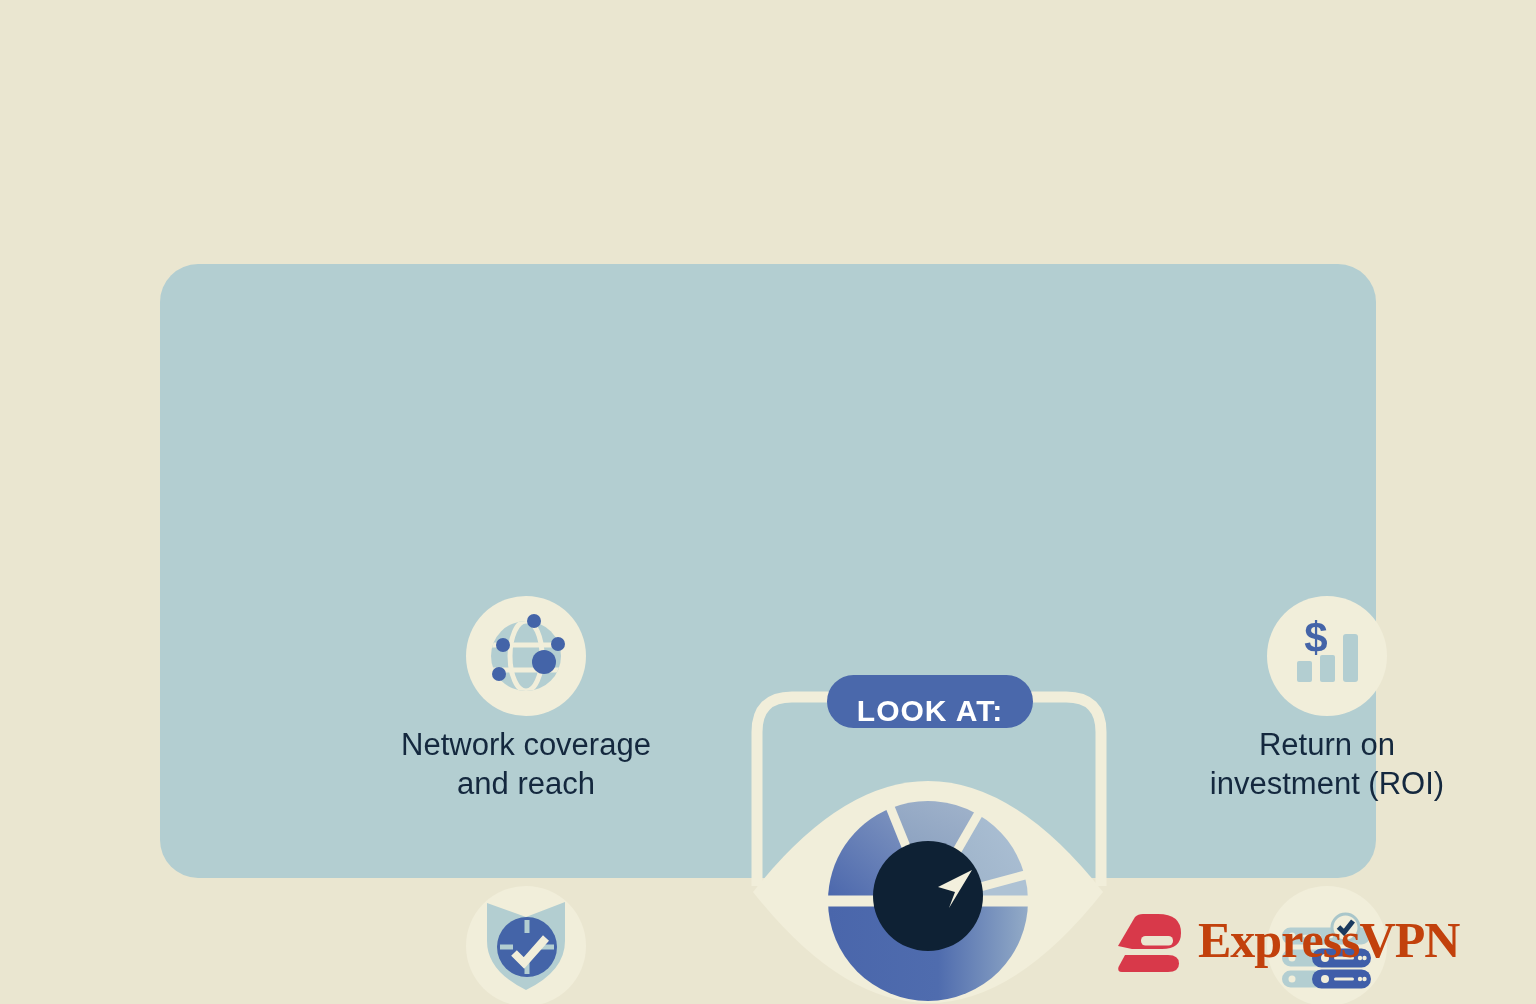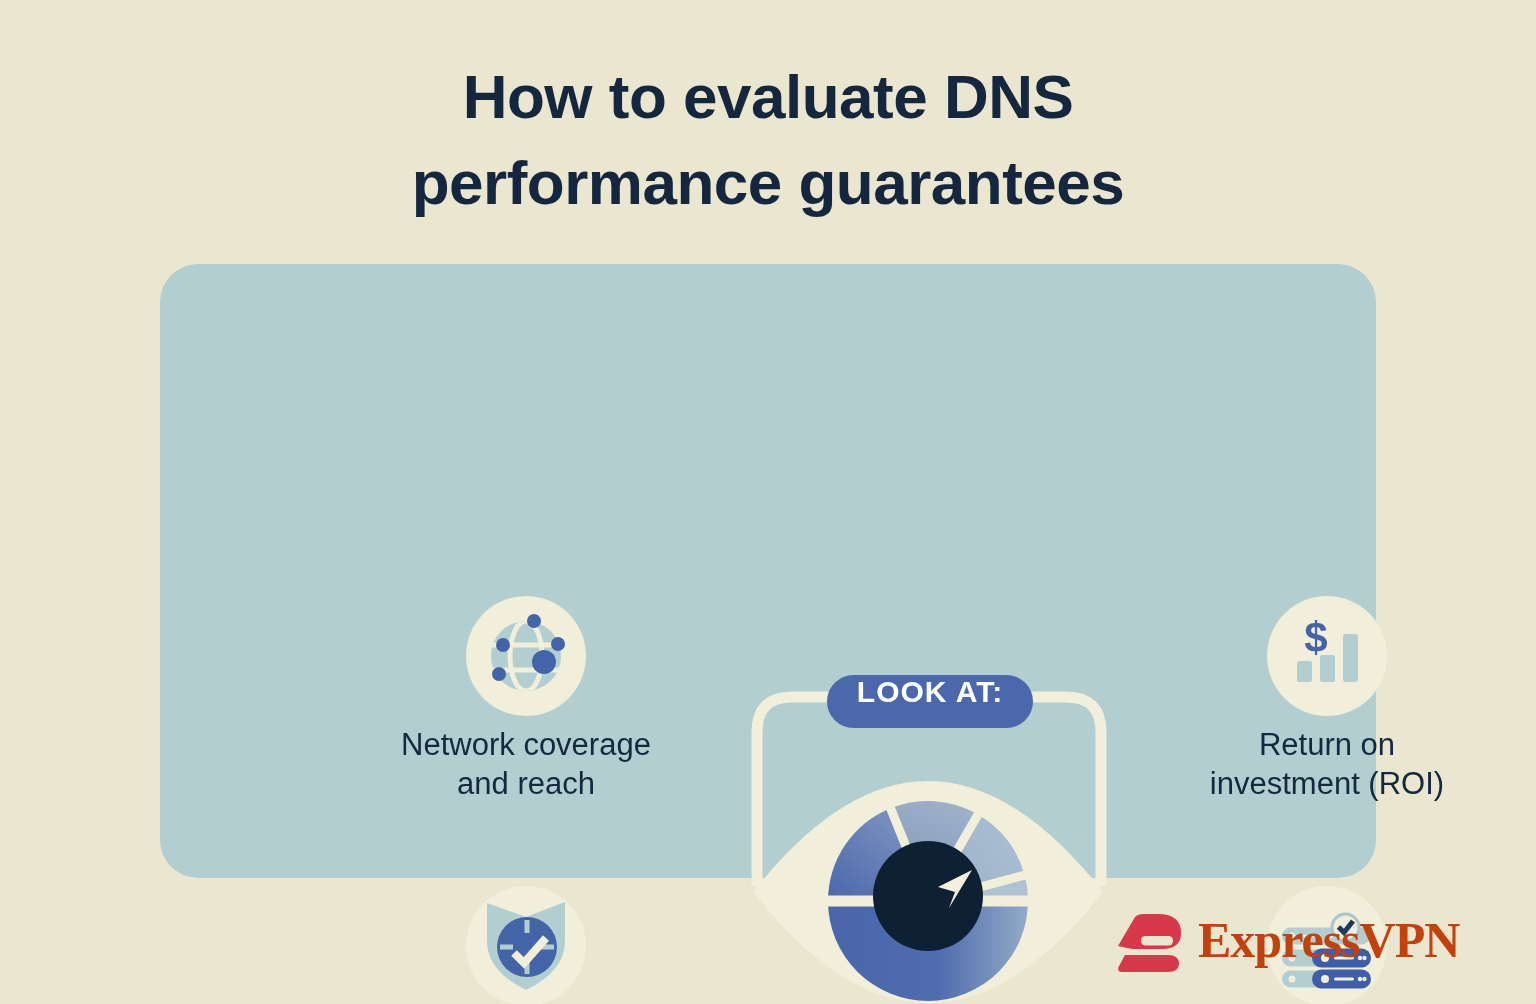--- a/index.html
+++ b/index.html
@@ -14,35 +14,33 @@
   .item-label{position:absolute;width:420px;text-align:center;font-size:31px;
               font-weight:500;color:#14283e;line-height:1.26;white-space:pre-line;}
   .lbl-tl{left:156px;top:461px;}
   .lbl-tr{left:957px;top:461px;}
   .ic-tl{left:306px;top:332px;}
   .ic-tr{left:1107px;top:332px;}
   .ic-bl{left:306px;top:622px;}
   .ic-br{left:1107px;top:622px;}
   .center-art{position:absolute;left:560px;top:390px;width:420px;height:460px;}
   .look-badge{position:absolute;left:667px;top:411px;width:206px;height:53px;
-              background:#4a68ab;border-radius:27px;display:flex;align-items:flex-start;
+              background:#4a68ab;border-radius:27px;display:flex;align-items:flex-end;
               justify-content:center;color:#ffffff;font-size:30px;font-weight:700;
               letter-spacing:1px;}
   .brand{position:absolute;left:1112px;top:905px;width:330px;height:80px;}
   .brand-mark{position:absolute;left:0;top:0;width:76px;height:74px;}
   .brand-word{position:absolute;left:86px;top:6px;font-family:"Liberation Serif",serif;
               font-weight:700;font-size:50px;color:#c2410c;letter-spacing:-1px;}
 </style>
 </head>
 <body>
 
 <div class="canvas">
 
-  <div class="title">How to evaluate DNS
-performance guarantees</div>
 
   <div class="panel">
 
     <svg class="center-art" viewBox="560 390 420 460">
       <defs>
         <linearGradient id="gBottom" gradientUnits="userSpaceOnUse" x1="668" y1="637" x2="868" y2="637">
           <stop offset="0%" stop-color="#4a66ab"></stop>
           <stop offset="55%" stop-color="#4f6cae"></stop>
           <stop offset="100%" stop-color="#93abc7"></stop>
         </linearGradient>

